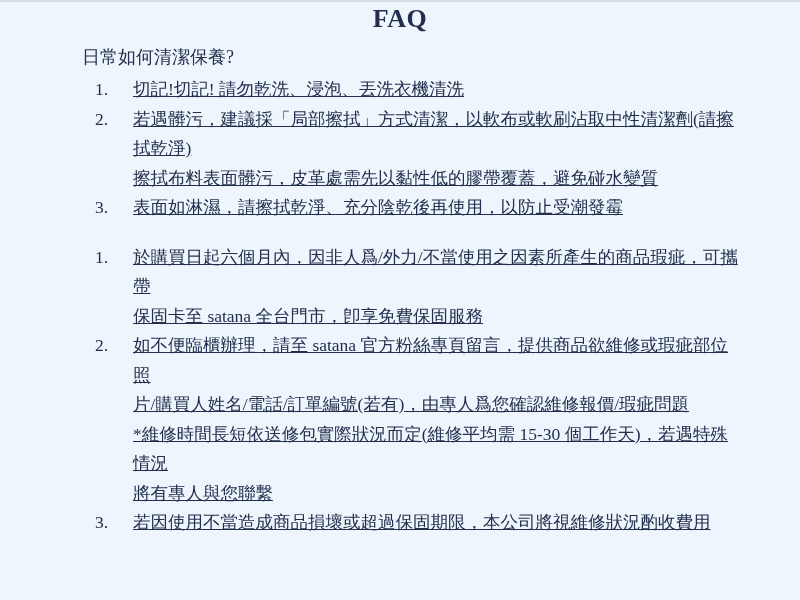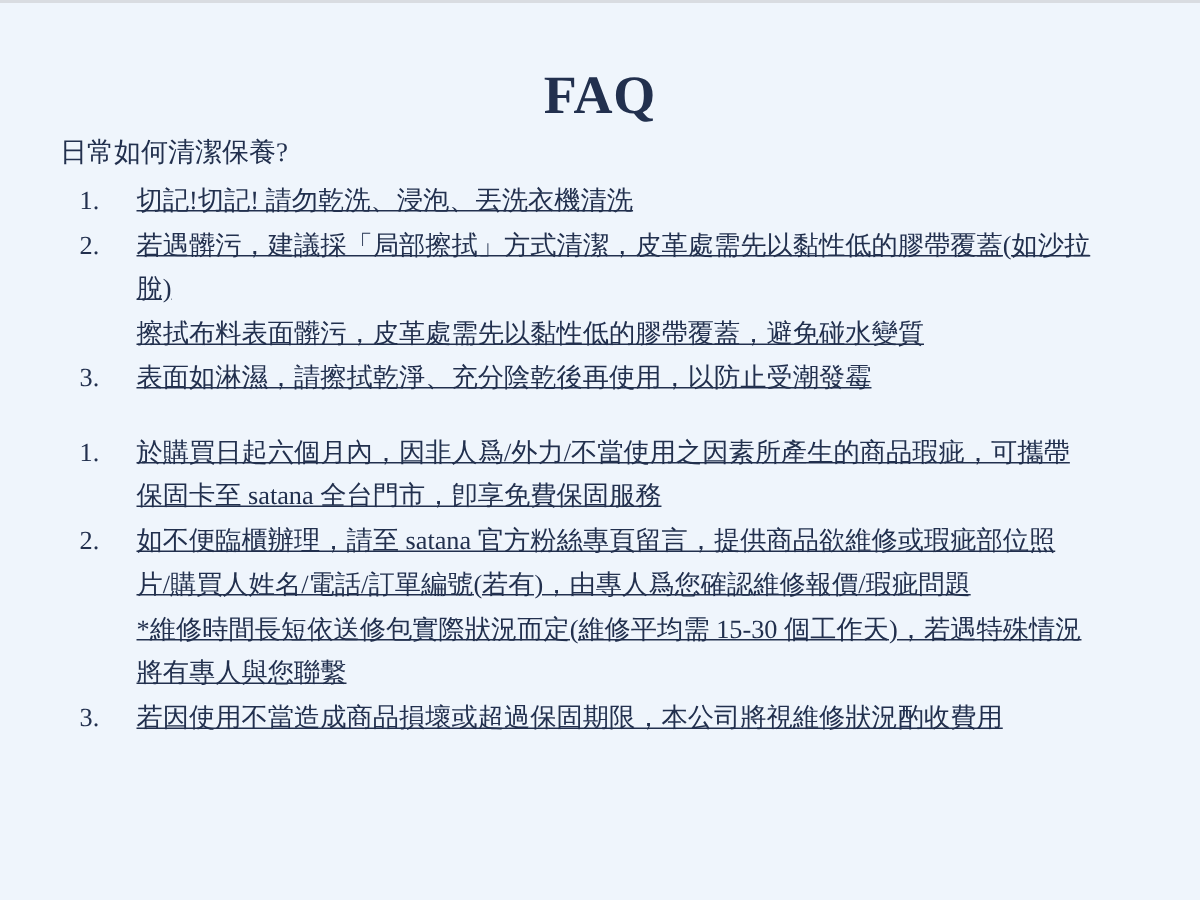--- a/index.html
+++ b/index.html
@@ -15,29 +15,28 @@
     overflow: hidden;
   }
   .page {
     width: 800px;
     height: 598px;
     font-family: "Liberation Serif", "DejaVu Serif", serif;
     color: #22304e;
   }
   .faq-title {
     margin: 0;
-    padding-top: 44px;
     text-align: center;
-    font-size: 36px;
+    font-size: 26px;
     line-height: 34px;
     font-weight: bold;
     letter-spacing: 0.5px;
   }
   .section {
-    margin-left: 40px;
+    margin-left: 82px;
     margin-right: 58px;
   }
   .section-first {
     margin-top: 7px;
   }
   .section-second {
     margin-top: 20px;
   }
   .section-heading {
     margin: 0 0 3px 0;
@@ -76,21 +75,21 @@
 
   <section class="section section-first">
     <h2 class="section-heading">日常如何清潔保養?</h2>
     <ol class="items">
       <li class="item">
         <span class="item-number">1.</span>
         <span class="item-text">切記!切記! 請勿乾洗、浸泡、丟洗衣機清洗</span>
       </li>
       <li class="item">
         <span class="item-number">2.</span>
-        <span class="item-text">若遇髒污，建議採「局部擦拭」方式清潔，皮革處需先以黏性低的膠帶覆蓋(如沙拉脫)
+        <span class="item-text">若遇髒污，建議採「局部擦拭」方式清潔，以軟布或軟刷沾取中性清潔劑(請擦拭乾淨)
 擦拭布料表面髒污，皮革處需先以黏性低的膠帶覆蓋，避免碰水變質</span>
       </li>
       <li class="item">
         <span class="item-number">3.</span>
         <span class="item-text">表面如淋濕，請擦拭乾淨、充分陰乾後再使用，以防止受潮發霉</span>
       </li>
     </ol>
   </section>
 
   <section class="section section-second">

